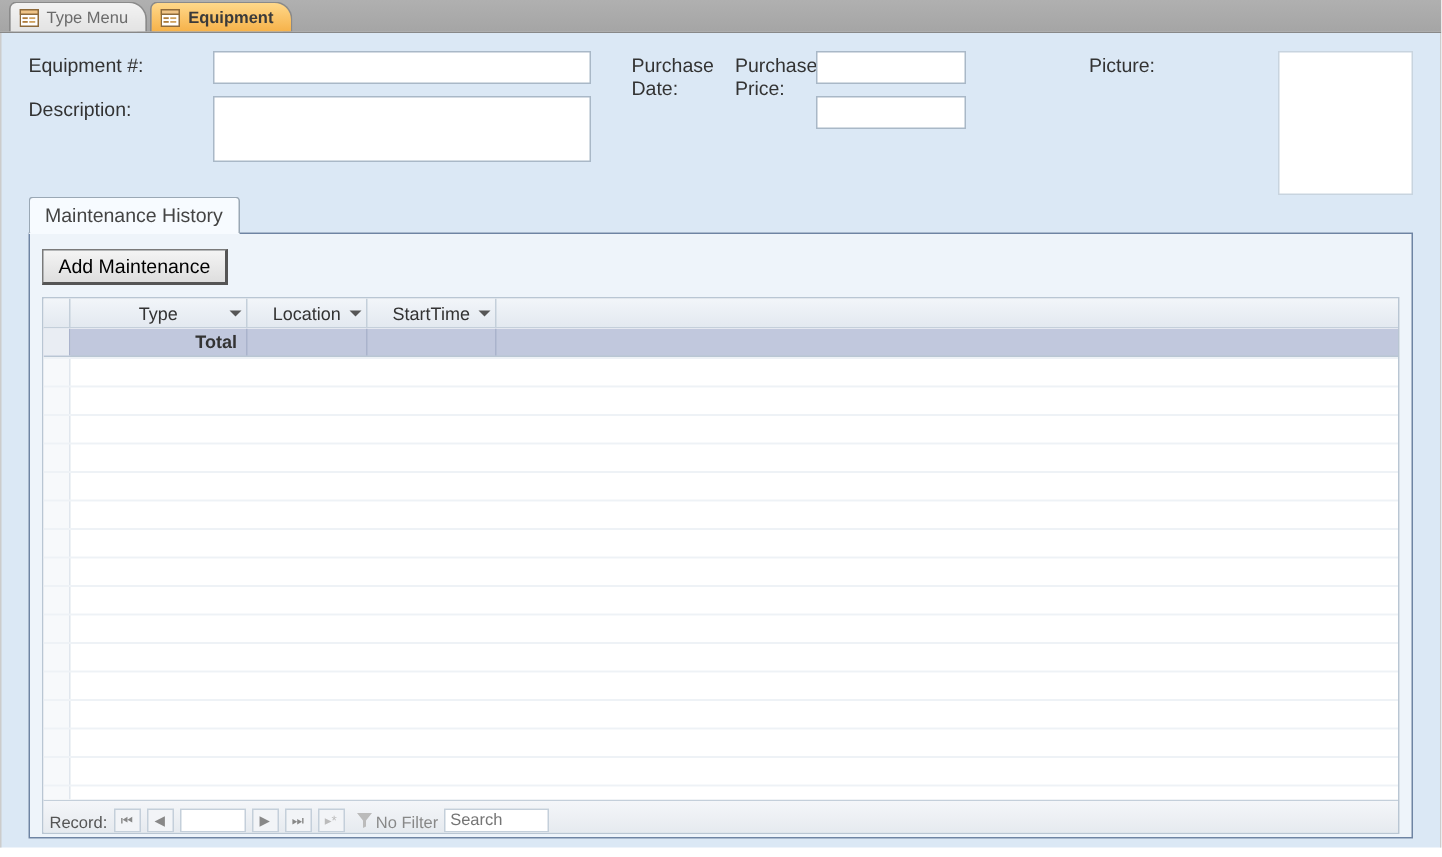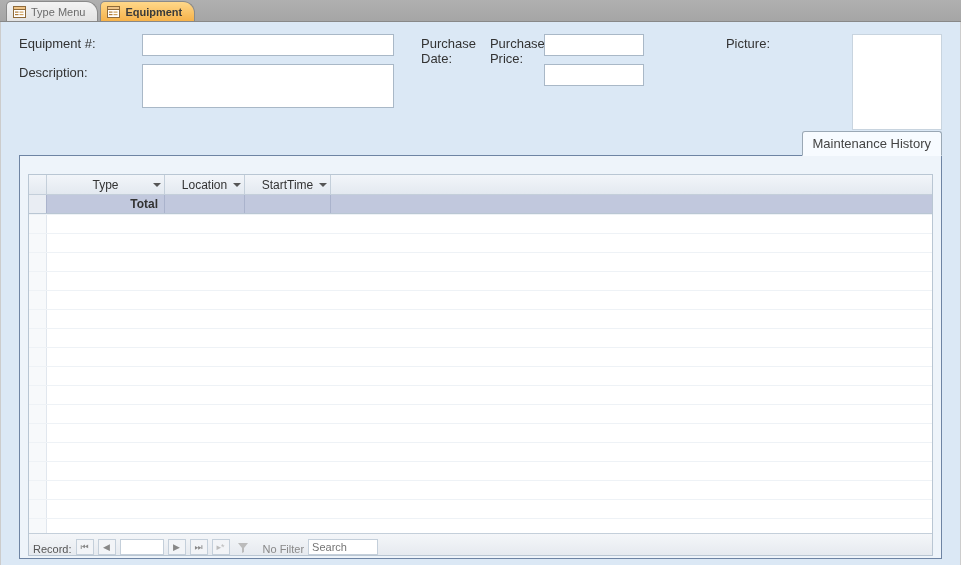--- a/index.html
+++ b/index.html
@@ -92,21 +92,20 @@
   .pic-placeholder {
     width: 90px; height: 96px;
     background: #fff;
     border: 1px solid #c8d4df;
   }
 
   
   .inner-tab-wrap {
     margin-top: 0;
     display: flex;
-    justify-content: flex-end;
   }
   .inner-tab {
     background: #f7fbff;
     border: 1px solid #9aa8b5;
     border-bottom: 1px solid #f7fbff;
     padding: 4px 10px;
     font-size: 13px;
     color: #444;
     position: relative;
     top: 1px;
@@ -222,21 +221,21 @@
     color: #888;
     cursor: pointer;
     font-size: 9px;
   }
   .recnav .recbox {
     width: 44px; height: 16px;
     border: 1px solid #c4cfda;
     background: #fff;
   }
   .recnav .filter {
-    display: flex; align-items: center; gap: 15px;
+    display: flex; align-items: center; gap: 3px;
     color: #888;
     margin-left: 4px;
   }
   .recnav .searchbox {
     height: 16px; width: 70px;
     border: 1px solid #c4cfda;
     background: #fff;
     padding: 0 3px;
     font-size: 11px;
   }
@@ -301,20 +300,23 @@
       </div>
     </div>
 
     <div class="inner-tab-wrap">
       <div class="inner-tab">
         <span>Maintenance History</span>
       </div>
     </div>
 
     <div class="subform">
+      <button class="add-btn">
+        <span>Add Maintenance</span>
+      </button>
 
       <div class="datasheet">
         <div class="ds-head">
           <div class="sel"></div>
           <div class="col col-type">
             <span>Type</span>
             <span class="dd"></span>
           </div>
           <div class="col col-loc">
             <span>Location</span>

